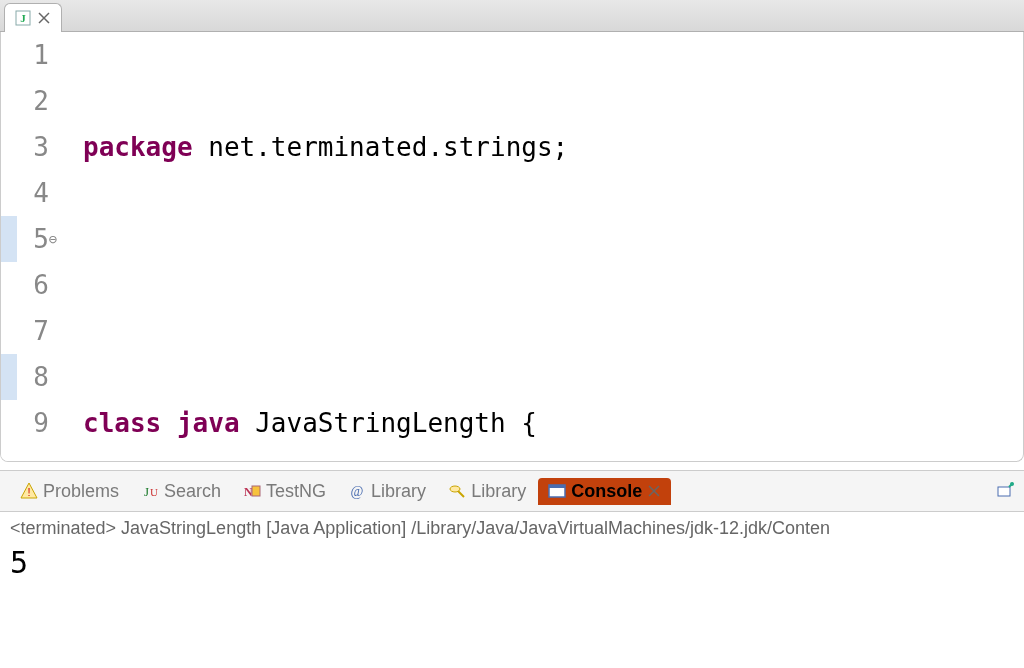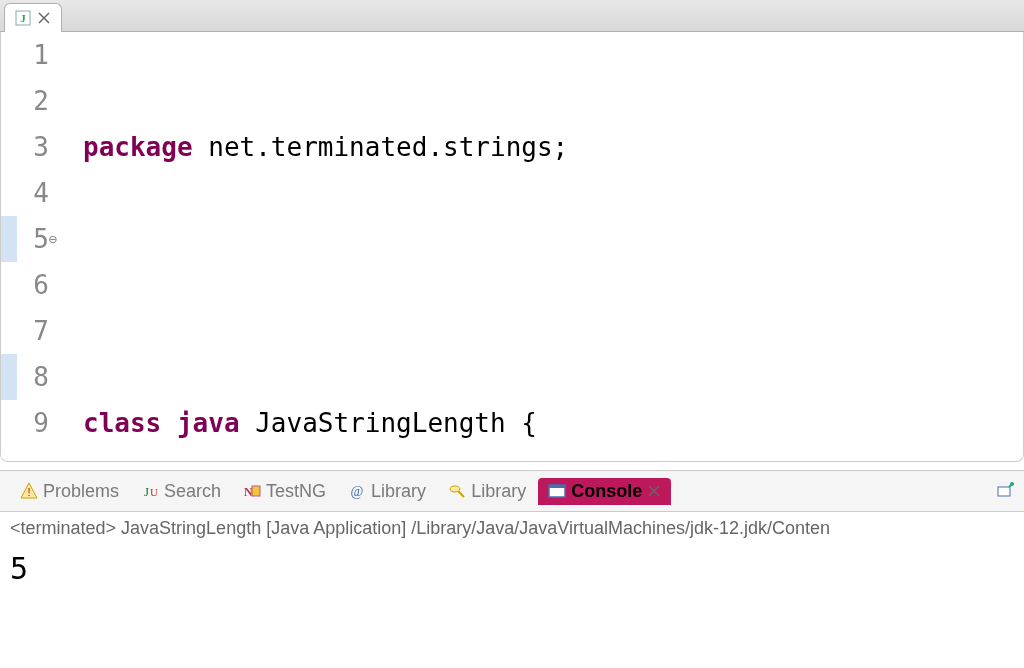--- a/index.html
+++ b/index.html
@@ -119,21 +119,21 @@
     }
     .view-tab {
       display: flex;
       align-items: center;
       gap: 5px;
       padding: 3px 10px;
       color: #7a7a7a;
       font-size: 18px;
     }
     .view-tab.active {
-      background: #be185d;
+      background: #c2410c;
       color: #000;
       font-weight: bold;
       border-radius: 4px 4px 0 0;
     }
     .view-icon {
       width: 18px;
       height: 18px;
       display: inline-flex;
       align-items: center;
       justify-content: center;
@@ -145,21 +145,21 @@
       padding-right: 10px;
     }
     .console-area {
       flex: 1;
       padding: 6px 10px;
       font-size: 18px;
     }
     .console-header {
       color: #666;
       font-size: 18px;
-      margin-bottom: 12px;
+      margin-bottom: 6px;
       white-space: nowrap;
       overflow: hidden;
     }
     .console-output {
       font-family: "Consolas", "Menlo", "Monaco", monospace;
       font-size: 30px;
       color: #000;
     }
   </style>
 </head>

